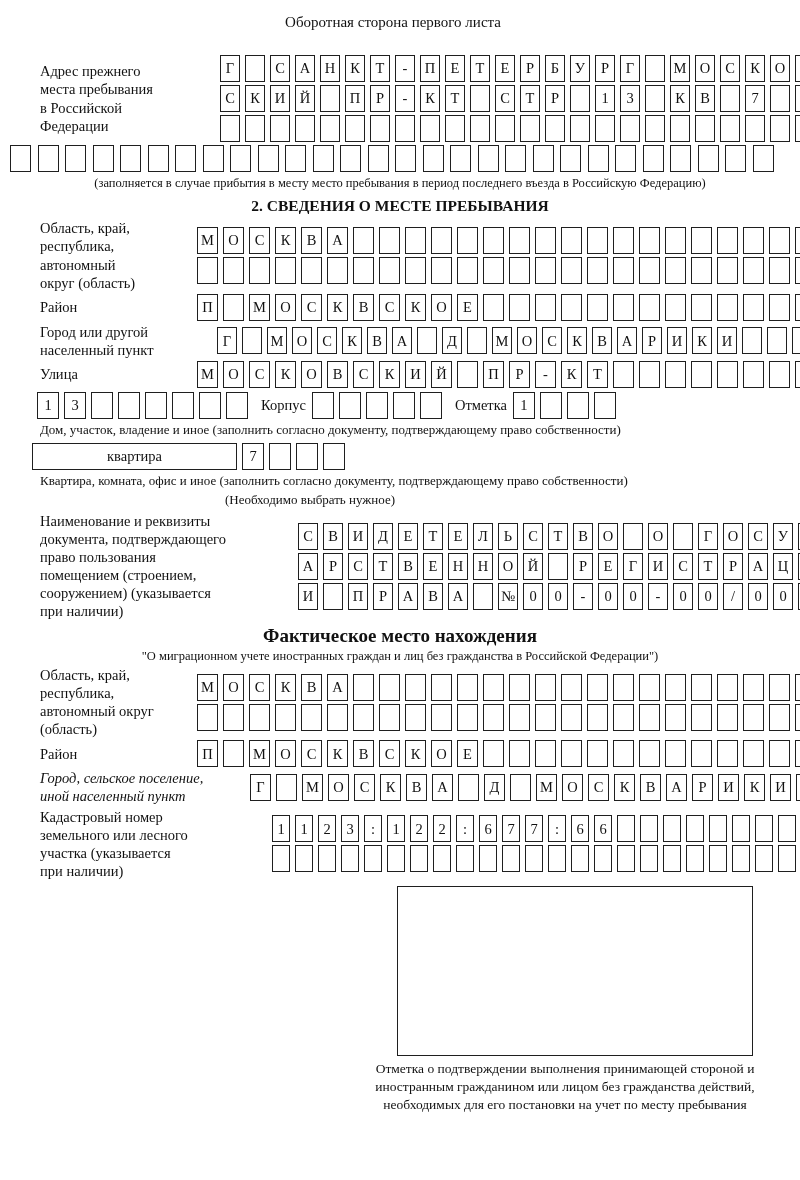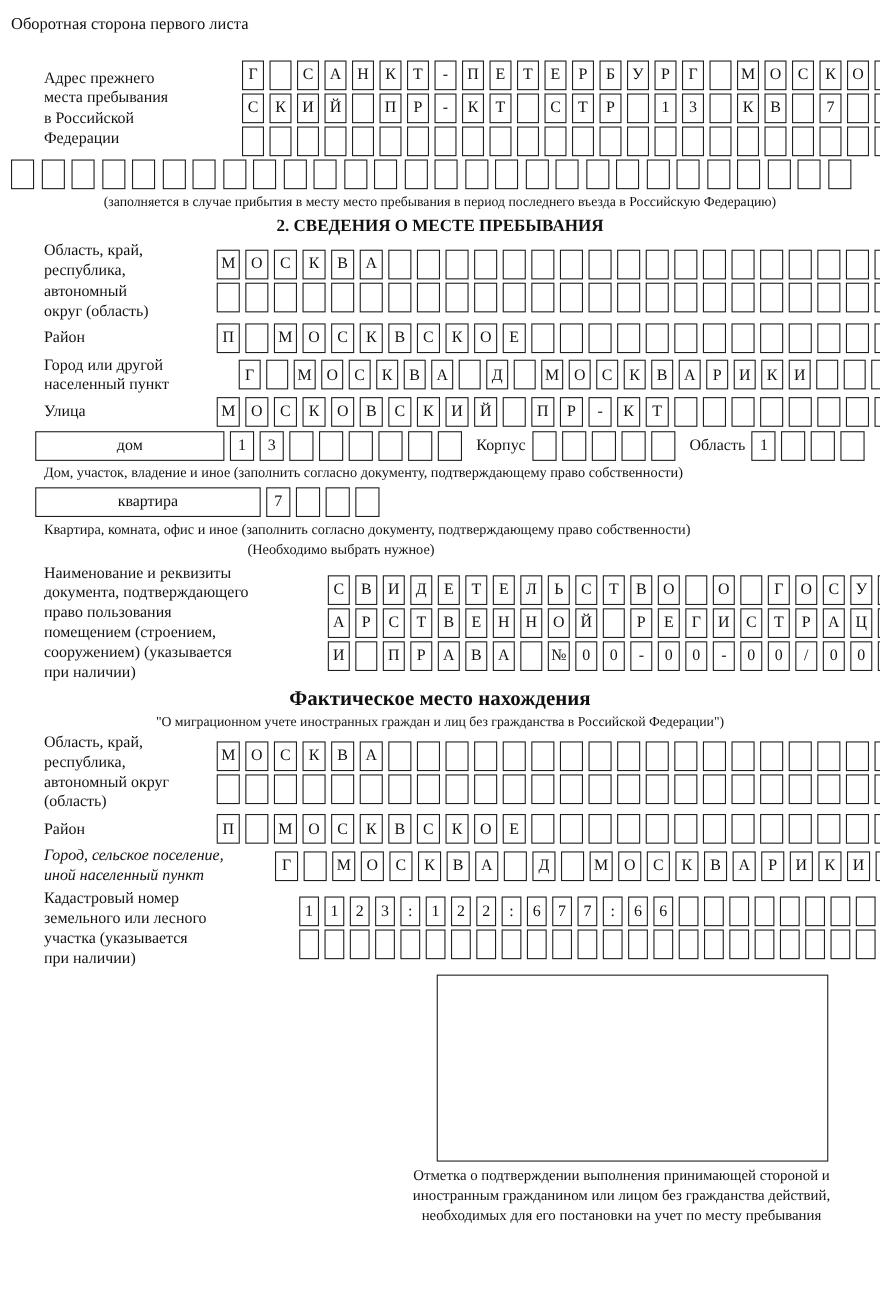--- a/index.html
+++ b/index.html
@@ -2,21 +2,21 @@
 <html lang="ru"><head>
 <meta charset="utf-8">
 <style>
   html,body{margin:0;padding:0;background:#fff;}
   .page{
     width:800px;height:1180px;box-sizing:border-box;
     padding:14px 10px 0 10px;background:#fff;color:#111;
     font-family:"Liberation Serif","DejaVu Serif",serif;
     overflow:hidden;position:relative;
   }
-  .side-note{text-align:left;font-size:15px;padding-right:14px;}
+  .side-note{text-align:center;font-size:15px;padding-right:14px;}
   .field{display:flex;align-items:center;margin-top:2px;gap:42px;}
   .flabel{
     font-size:14.5px;line-height:1.25;white-space:pre-line;
     padding-left:30px;box-sizing:border-box;flex:none;
   }
   .w168{width:168px;} .w145{width:145px;} .w165{width:165px;}
   .w198{width:198px;font-style:italic;} .w220{width:220px;} .w246{width:246px;}
   .cellcol{display:flex;flex-direction:column;gap:3px;}
   .cellrow{display:flex;flex:none;}
   .cell{
@@ -331,40 +331,39 @@
         <span class="cell"></span>
         <span class="cell"></span>
         <span class="cell"></span>
         <span class="cell"></span>
         <span class="cell"></span>
         <span class="cell"></span>
       </div>
   </div>
 
   <div class="domrow">
-    <div class="wide-box" style="width:172px">дом</div>
     <div class="cellrow cells-lg g5">
         <span class="cell">1</span>
         <span class="cell">3</span>
         <span class="cell"></span>
         <span class="cell"></span>
         <span class="cell"></span>
         <span class="cell"></span>
         <span class="cell"></span>
         <span class="cell"></span>
       </div>
     <div class="inline-label">Корпус</div>
     <div class="cellrow cells-lg">
         <span class="cell"></span>
         <span class="cell"></span>
         <span class="cell"></span>
         <span class="cell"></span>
         <span class="cell"></span>
       </div>
-    <div class="inline-label">Область</div>
+    <div class="inline-label">Отметка</div>
     <div class="cellrow cells-lg">
         <span class="cell">1</span>
         <span class="cell"></span>
         <span class="cell"></span>
         <span class="cell"></span>
       </div>
   </div>
   <div class="caption-left">Дом, участок, владение и иное (заполнить согласно документу, подтверждающему право собственности)</div>
 
   <div class="kvrow">

